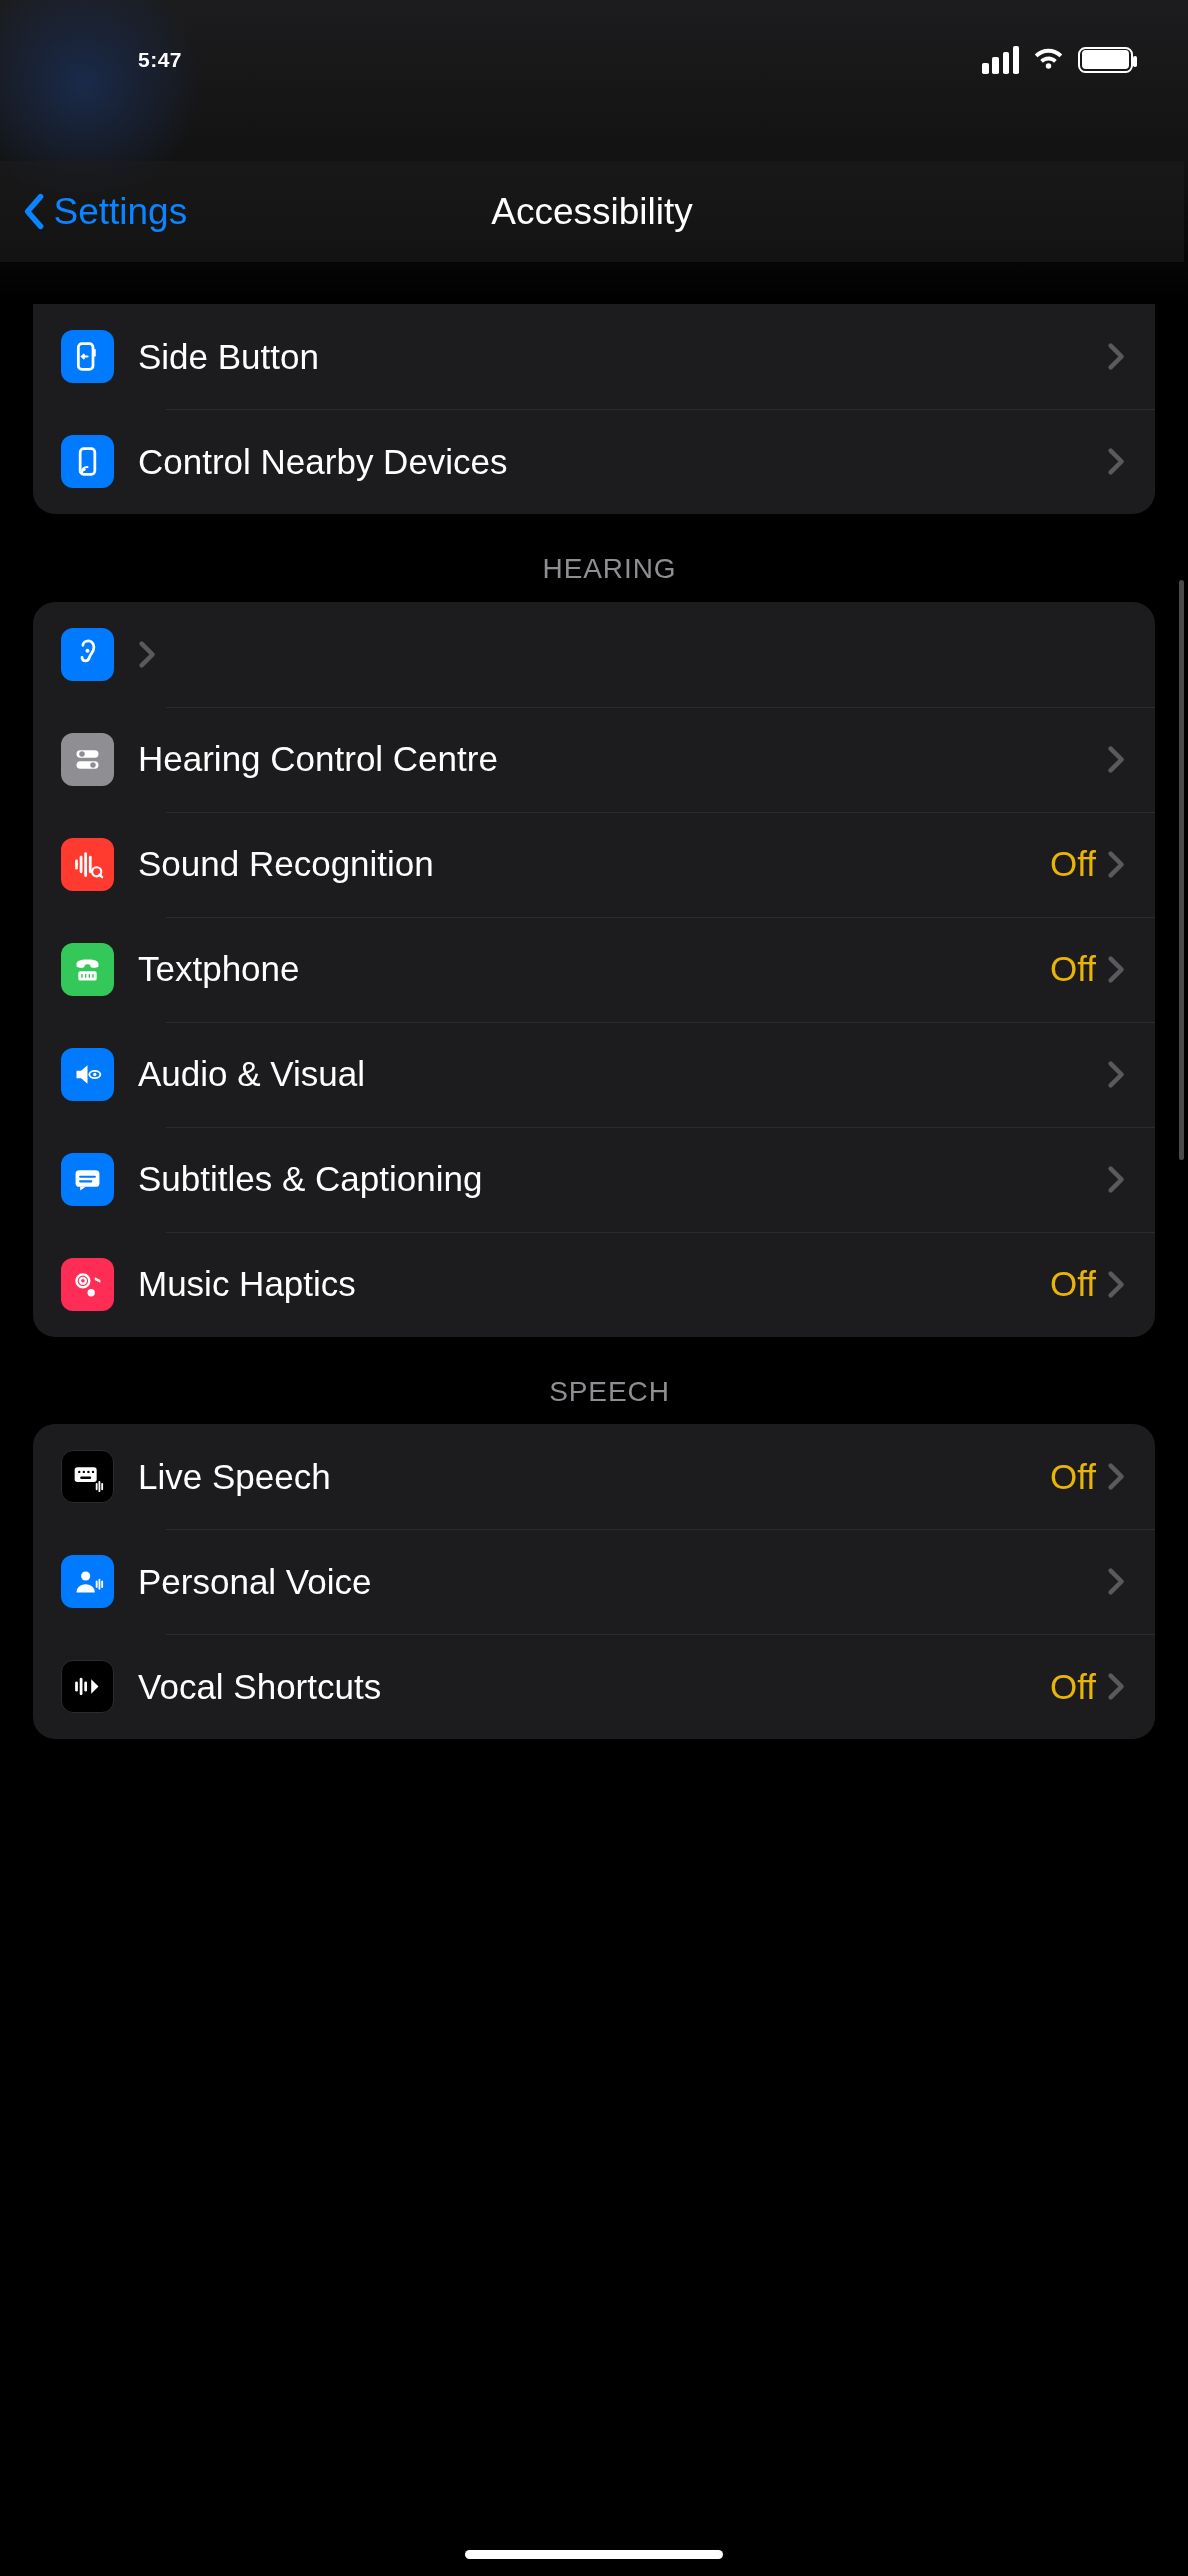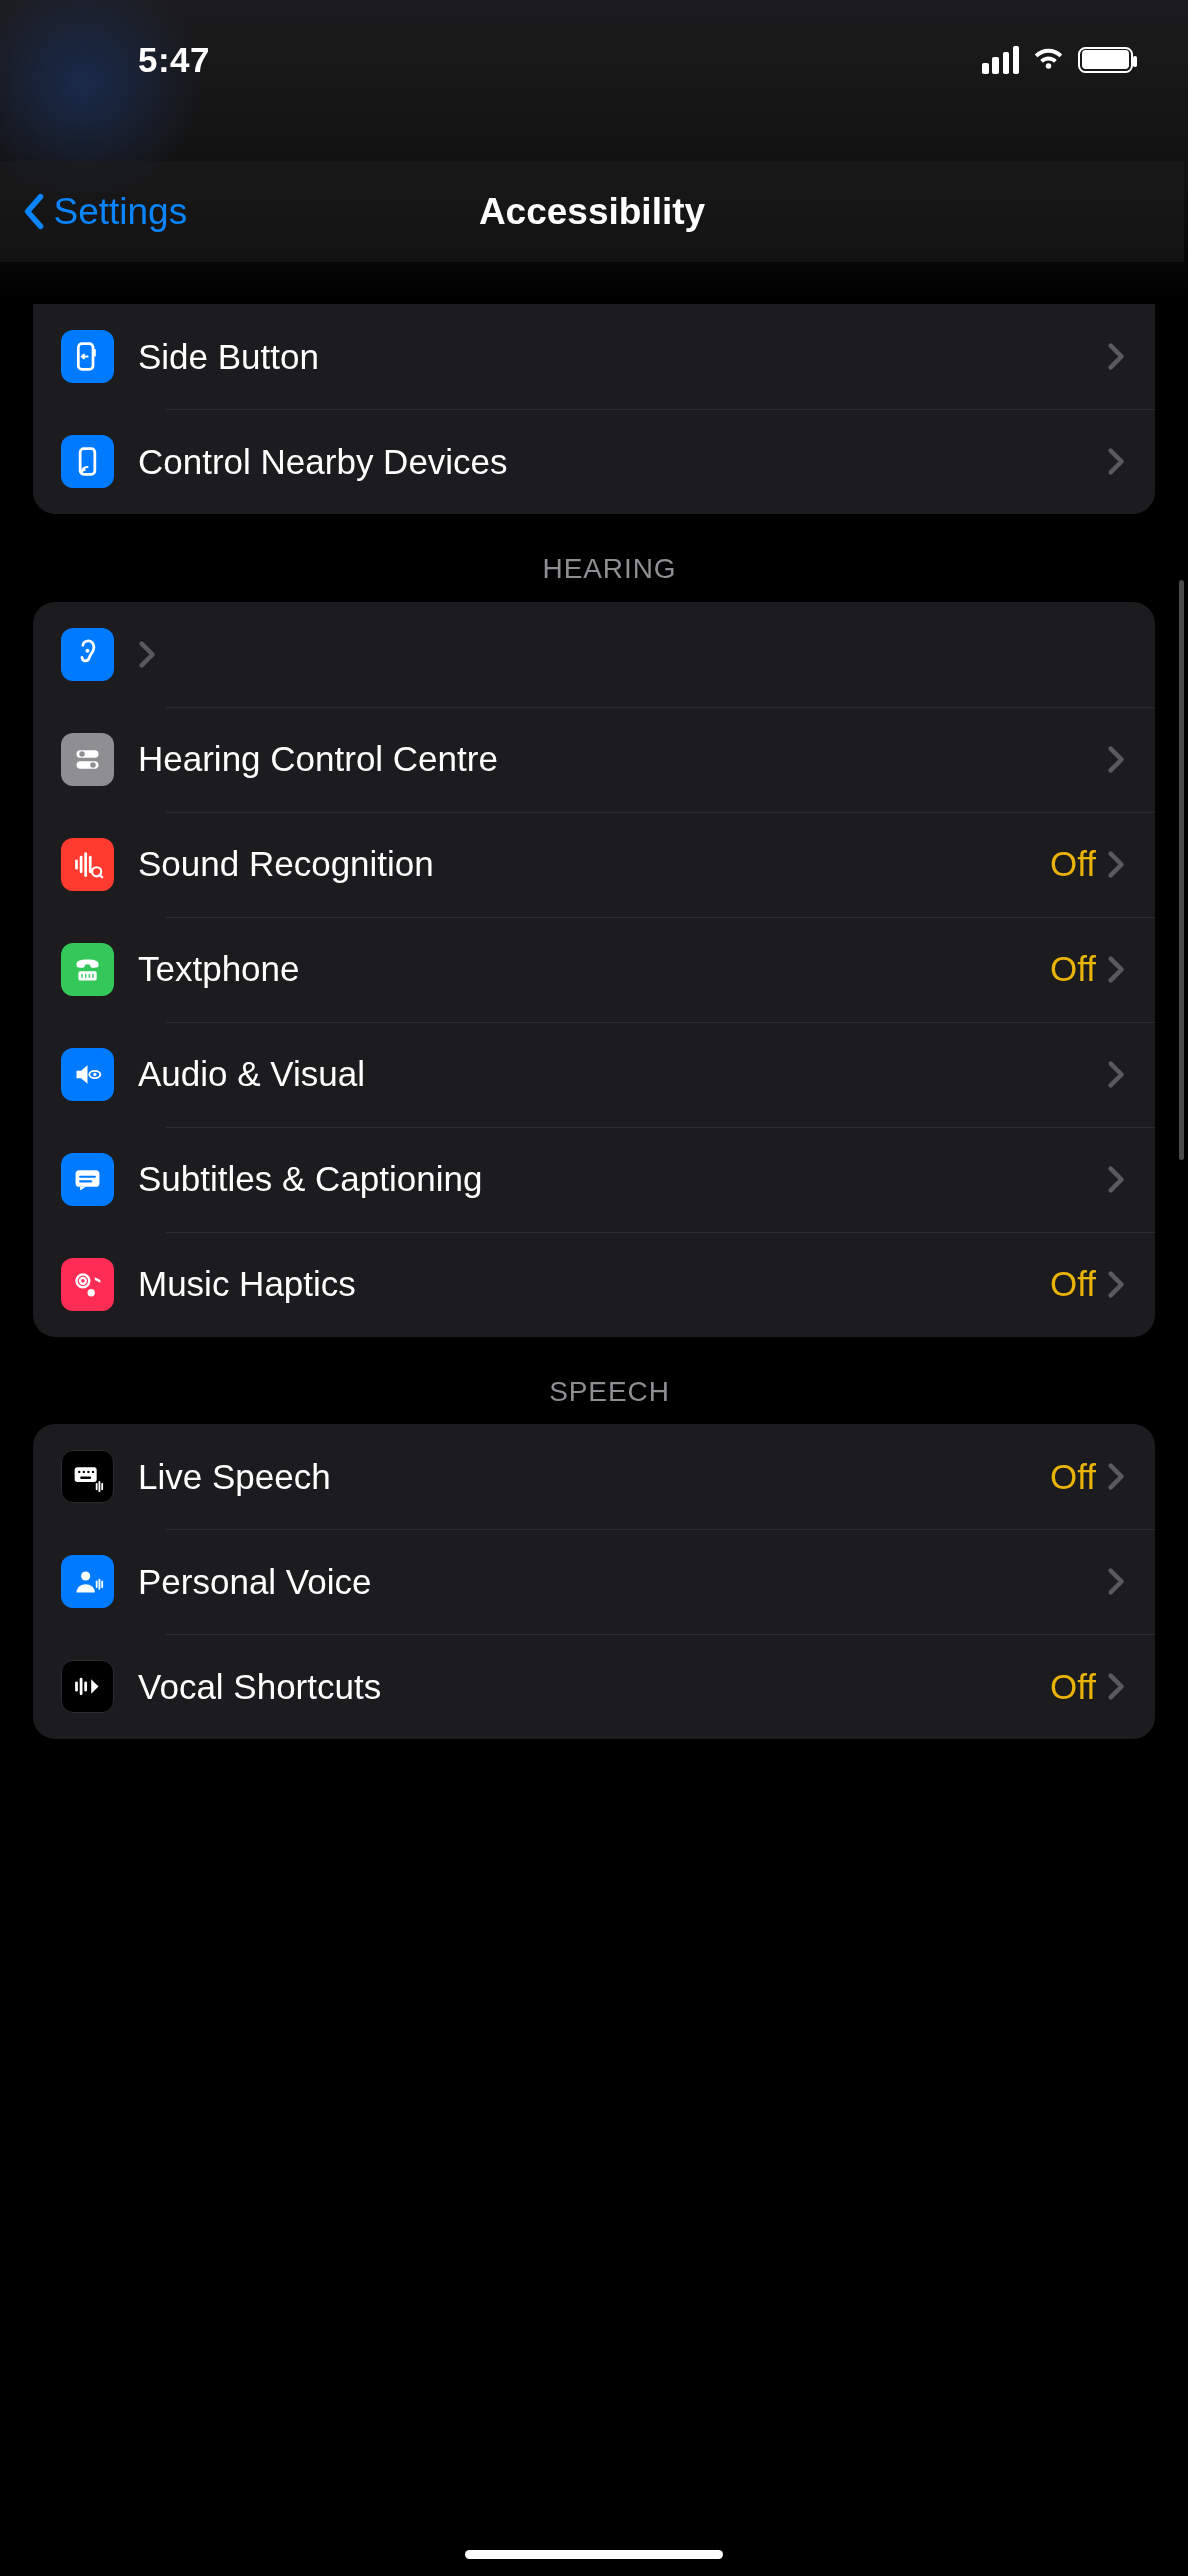--- a/index.html
+++ b/index.html
@@ -1,38 +1,38 @@
 <!DOCTYPE html>
 <html style="font-size:14.7px"><head>
 <meta charset="utf-8">
 <style>
   * { margin: 0; padding: 0; box-sizing: border-box; -webkit-font-smoothing: antialiased; }
   html, body { width: 1188px; height: 2576px; background: #000; font-family: -apple-system, "SF Pro Text", "Helvetica Neue", Arial, sans-serif; color: #fff; overflow: hidden; }
   .screen { position: relative; width: 1188px; height: 2576px; background: #000; }
 
   
   .status-bar { position: absolute; top: 0; left: 0; right: 0; height: 101px; display: flex; align-items: center; justify-content: space-between; padding: 18.4px 55px 0 55px; }
-  .status-time { font-size: 35px; font-weight: 600; letter-spacing: 0.5px; margin-left: 83px; }
+  .status-time { font-size: 21px; font-weight: 600; letter-spacing: 0.5px; margin-left: 83px; }
   .status-icons { display: flex; align-items: center; gap: 13px; }
   .cell-bars { display: flex; align-items: flex-end; gap: 3.7px; }
   .cell-bars span { width: 6.4px; background: #fff; border-radius: 1.8px; display: block; }
   .cell-bars span:nth-child(1){height:11px}
   .cell-bars span:nth-child(2){height:16.6px}
   .cell-bars span:nth-child(3){height:22px}
   .cell-bars span:nth-child(4){height:28px}
   .wifi-icon svg { display:block; }
   .battery { width: 55px; height: 26px; border: 2.3px solid #fff; border-radius: 7.4px; position: relative; display:flex; align-items:center; padding:1.8px;}
   .battery::after { content:""; position:absolute; right:-5.5px; top:7.4px; width:3.7px; height:11px; background:#fff; border-radius:1.8px;}
   .battery-fill { background:#fff; height:100%; width:100%; border-radius:3.7px; }
 
   
   .nav-bar { position:absolute; top:161px; left:0; right:4px; height:101px; display:flex; align-items:center; justify-content:center; background: rgba(28,28,30,0.6); }
   .nav-back { position:absolute; left:22px; display:flex; align-items:center; color:#0a84ff; font-size:37px; gap:5.5px;}
   .nav-back svg { display:block; }
-  .nav-title { font-size:37px; font-weight:700;text-align:right; }
+  .nav-title { font-size:37px; font-weight:400;text-align:right; }
   .header-bg { position:absolute; top:0; left:0; right:0; height:304px; background: linear-gradient(180deg,#1c1c1e 0%, #111 60%, #000 100%); z-index:0; }
   .header-bg::before{content:"";position:absolute;top:-37px;left:-37px;width:240px;height:240px;border-radius:50%;background:radial-gradient(circle,#1a2a4a 0%,transparent 70%);}
 
   
   .content { position:absolute; top:263px; left:0; right:0; bottom:0; padding: 0 33px 0 33px; }
   .section-header { font-size:28px; letter-spacing:0.9px; color:#8e8e93; text-transform:uppercase; padding: 39px 0 16.6px 31px; text-align: center; }
   .group { background:#1c1c1e; border-radius:22px; overflow:hidden; }
   .group.partial-top { border-top-left-radius:0; border-top-right-radius:0; }
   .row { display:flex; align-items:center; min-height:87px; padding: 26px 28px 26px 28px; position:relative; }
   .row + .row::before { content:""; position:absolute; top:0; left:133px; right:0; height:0.9px; background:#2c2c2e; }

